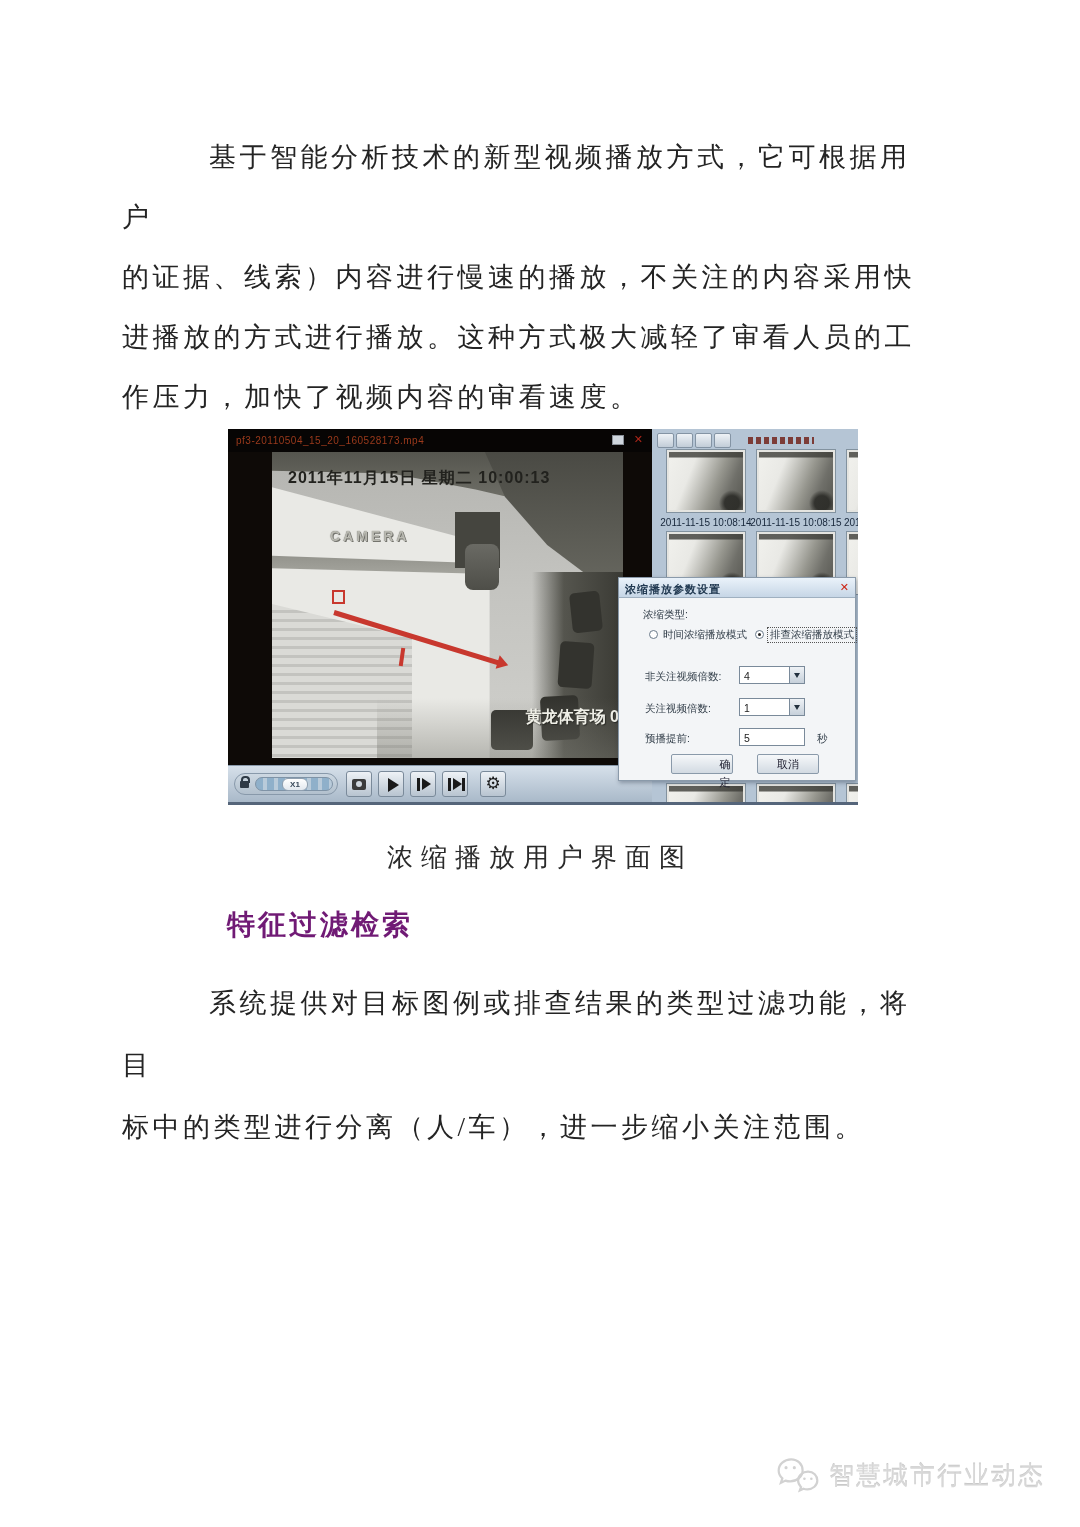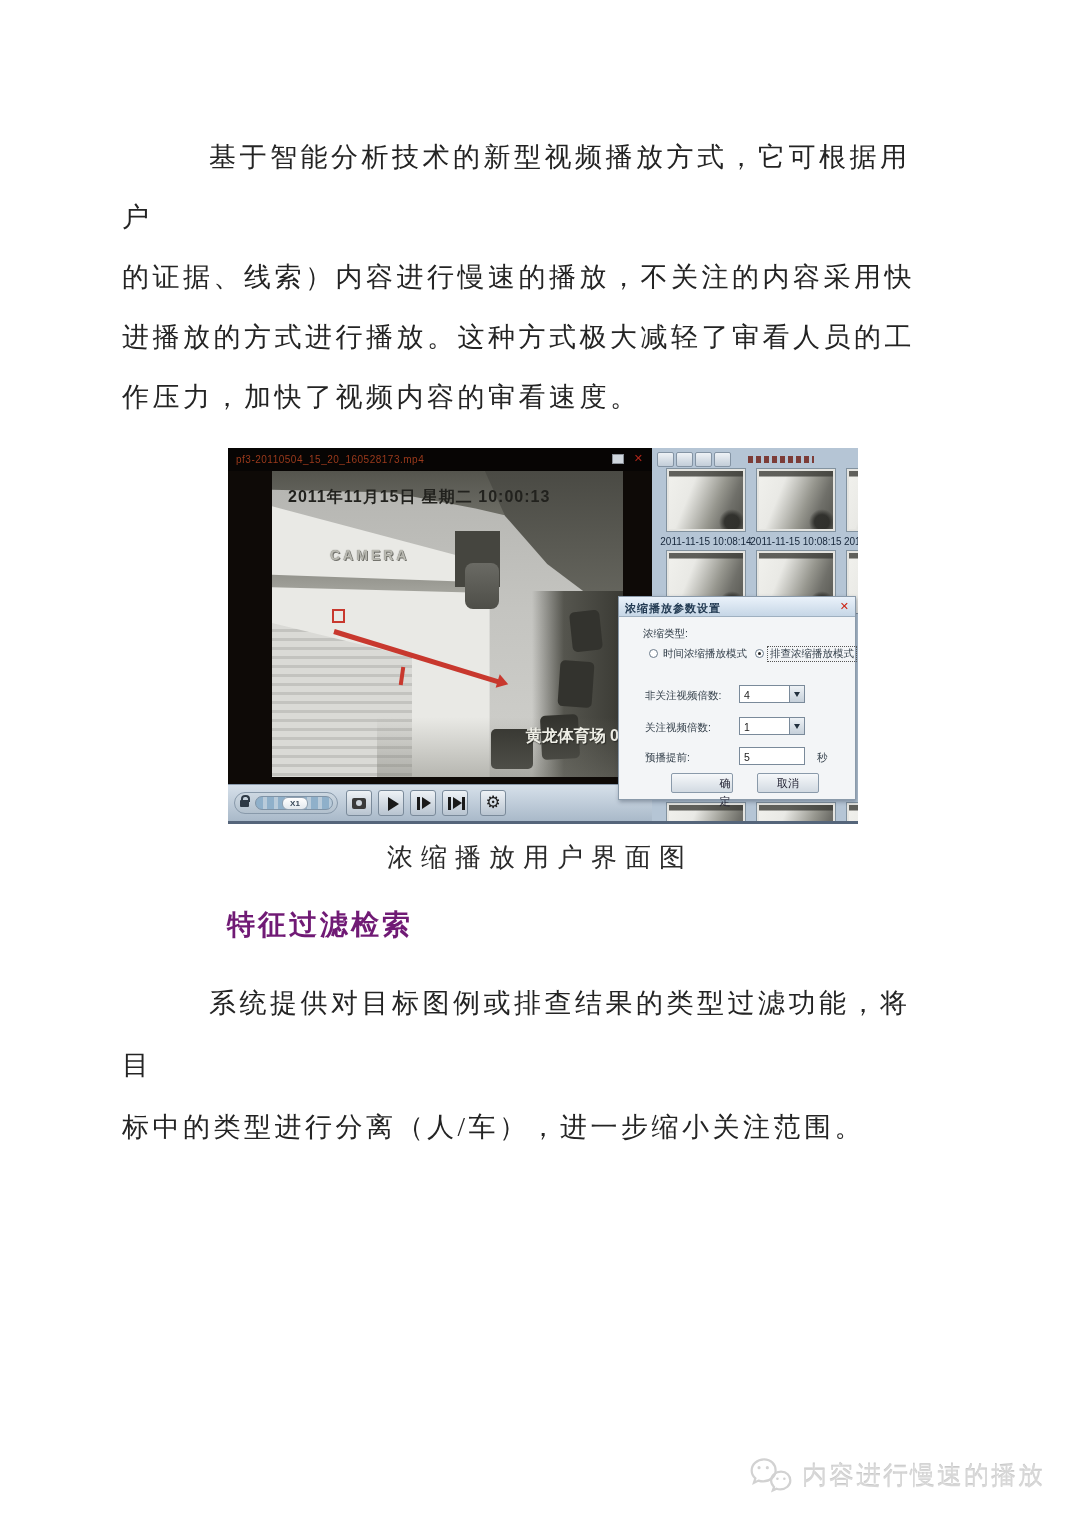--- a/index.html
+++ b/index.html
@@ -16,21 +16,21 @@
              font-size:26px; color:#2a2a2a; letter-spacing:8px; }
   .heading { position:absolute; left:227px; top:906px; font-size:28px; font-weight:bold;
              color:#701a75; letter-spacing:3px; }
   
   .watermark { position:absolute; top:1456px; right:35px; display:flex; align-items:center;
                gap:8px; }
   .watermark-text { font-family:"Liberation Sans","DejaVu Sans",sans-serif;
                     font-size:25px; letter-spacing:2px; color:#d7d7d7;
                     text-shadow:0 1px 1px #ffffff, 0 -1px 0 #c9c9c9; }
   
-  .shot { position:absolute; left:228px; top:448px; width:630px; height:376px;
+  .shot { position:absolute; left:228px; top:429px; width:630px; height:376px;
           font-family:"Liberation Sans","DejaVu Sans",sans-serif;
           border-bottom:3px solid #55657a; overflow:hidden; }
   
   .player { position:absolute; left:0; top:0; width:424px; height:373px; background:#0e0a07; }
   .titlebar { position:absolute; left:0; top:0; width:424px; height:23px; background:#070504; }
   .filename { position:absolute; left:8px; top:6px; font-size:10px; color:#9b3a1c;
               letter-spacing:.5px; white-space:nowrap; }
   .win-max { position:absolute; right:28px; top:6px; width:12px; height:10px;
              background:#cfd6dd; border:1px solid #8a9098; }
   .win-close { position:absolute; right:9px; top:4px; font-size:11px; color:rgba(205,45,30,.85); }
@@ -326,16 +326,16 @@
         <path d="M30 15 c0 6.6 -6 12 -13.5 12 c-1.8 0 -3.6 -0.3 -5.1 -0.9 l-5 2.4 l1.6 -4.8 c-2.4 -2.2 -4 -5.2 -4 -8.7 c0 -6.6 6 -12 13.5 -12 s12.5 5.4 12.5 12 z"></path>
         <path d="M46 26 c0 5.3 -4.8 9.6 -10.8 9.6 c-1.5 0 -2.9 -0.2 -4.2 -0.7 l-4 1.9 l1.3 -3.8 c-1.9 -1.8 -3.2 -4.2 -3.2 -7 c0 -5.3 4.8 -9.6 10.8 -9.6 s10.1 4.3 10.1 9.6 z"></path>
       </g>
       <g fill="#d2d2d2">
         <circle cx="12" cy="12" r="1.7"></circle>
           <circle cx="21" cy="12" r="1.7"></circle>
         <circle cx="32" cy="24" r="1.4"></circle>
           <circle cx="39.5" cy="24" r="1.4"></circle>
       </g>
     </svg>
-    <span class="watermark-text">内容进行慢速的播放</span>
+    <span class="watermark-text">智慧城市行业动态</span>
   </div>
 
 </div>
 
 </body></html>

